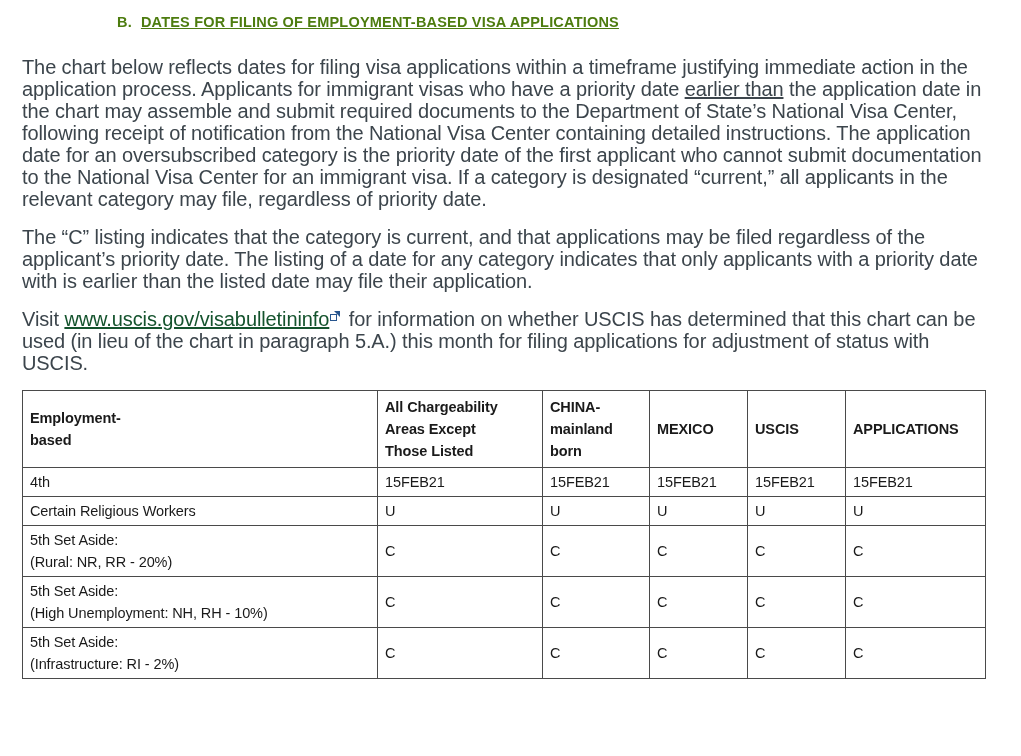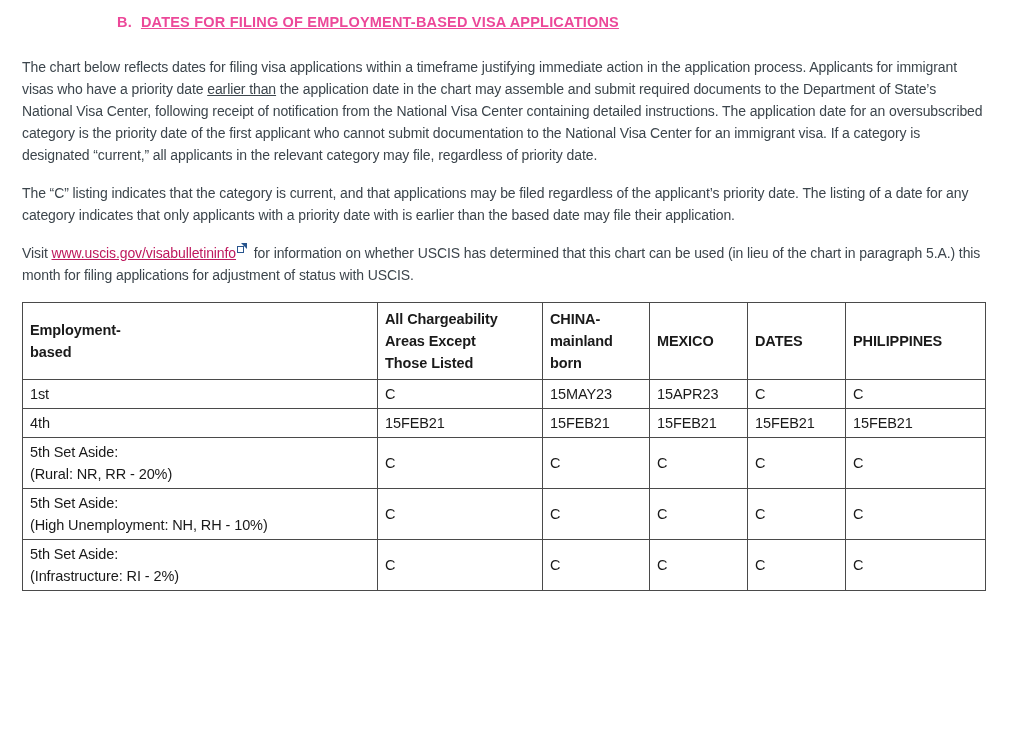--- a/index.html
+++ b/index.html
@@ -11,36 +11,36 @@
   }
   .page {
     width: 1021px;
     min-height: 756px;
     padding: 12px 26px 10px 22px;
   }
   .heading {
     font-size: 14.5px;
     font-weight: bold;
     letter-spacing: 0.2px;
-    color: #ec4899;
+    color: #4d7c0f;
     margin: 2px 0 26px 95px;
   }
   .heading .hnum { text-decoration: none; }
   .heading .htitle { text-decoration: underline; margin-left: 9px; }
   .para {
-    font-size: 14px;
+    font-size: 20px;
     line-height: 22px;
     margin: 0 0 16px 0;
     max-width: 967px;
     letter-spacing: -0.1px;
   }
   .u { text-decoration: underline; }
   .b { font-weight: normal; }
   a.doc-link {
-    color: #be185d;
+    color: #14532d;
     text-decoration: underline;
     cursor: pointer;
   }
   
   .ext-icon {
     position: relative;
     display: inline-block;
     width: 10px;
     height: 10px;
     margin: 0 3px 0 1px;
@@ -88,59 +88,59 @@
 <body>
 
 <div class="page">
 
   <h3 class="heading">
     <span class="hnum">B.</span><span class="htitle">DATES FOR FILING OF EMPLOYMENT-BASED VISA APPLICATIONS</span>
   </h3>
 
   <p class="para"><span class="">The chart below reflects dates for filing visa applications within a timeframe justifying immediate action in the application process. Applicants for immigrant visas who have a priority date </span><span class="u">earlier than</span><span class=""> the application date in the chart may assemble and submit required documents to the Department of State’s National Visa Center, following receipt of notification from the National Visa Center containing detailed instructions. The application date for an oversubscribed category is the priority date of the first applicant who cannot submit documentation to the National Visa Center for an immigrant visa. If a category is designated “current,” all applicants in the relevant category may file, regardless of priority date.</span></p>
 
-  <p class="para"><span class="">The “C” listing indicates that the category is current, and that applications may be filed regardless of the applicant’s priority date. The listing of a date for any category indicates that only applicants with a priority date with is </span><span class=" b">earlier</span><span class=""> than the based date may file their application.</span></p>
+  <p class="para"><span class="">The “C” listing indicates that the category is current, and that applications may be filed regardless of the applicant’s priority date. The listing of a date for any category indicates that only applicants with a priority date with is </span><span class=" b">earlier</span><span class=""> than the listed date may file their application.</span></p>
 
   <p class="para"><span class="">Visit </span><a class="doc-link" href="#">www.uscis.gov/visabulletininfo</a><span class="ext-icon"><span class="ext-box"></span><span class="ext-arrow"></span></span><span class=""> for information on whether USCIS has determined that this chart can be used (in lieu of the chart in paragraph 5.A.) this month for filing applications for adjustment of status with USCIS.</span></p>
 
   <table class="visa-table">
     <colgroup>
       <col style="width:355px">
       <col style="width:165px">
       <col style="width:107px">
       <col style="width:98px">
       <col style="width:98px">
       <col style="width:140px">
     </colgroup>
     <thead>
       <tr>
         <th>Employment-<br>based</th>
         <th>All Chargeability<br>Areas Except<br>Those Listed</th>
         <th>CHINA-<br>mainland<br>born</th>
         <th>MEXICO</th>
-        <th>DATES</th>
-        <th>PHILIPPINES</th>
+        <th>USCIS</th>
+        <th>APPLICATIONS</th>
       </tr>
     </thead>
     <tbody>
-        <tr>
-          <td class="label-cell">1st</td>
-          <td>C</td>
-          <td>15MAY23</td>
-          <td>15APR23</td>
-          <td>C</td>
-          <td>C</td>
-        </tr>
         <tr>
           <td class="label-cell">4th</td>
           <td>15FEB21</td>
           <td>15FEB21</td>
           <td>15FEB21</td>
           <td>15FEB21</td>
           <td>15FEB21</td>
+        </tr>
+        <tr>
+          <td class="label-cell">Certain Religious Workers</td>
+          <td>U</td>
+          <td>U</td>
+          <td>U</td>
+          <td>U</td>
+          <td>U</td>
         </tr>
         <tr>
           <td class="label-cell">5th Set Aside:<br>(Rural: NR, RR - 20%)</td>
           <td>C</td>
           <td>C</td>
           <td>C</td>
           <td>C</td>
           <td>C</td>
         </tr>
         <tr>

